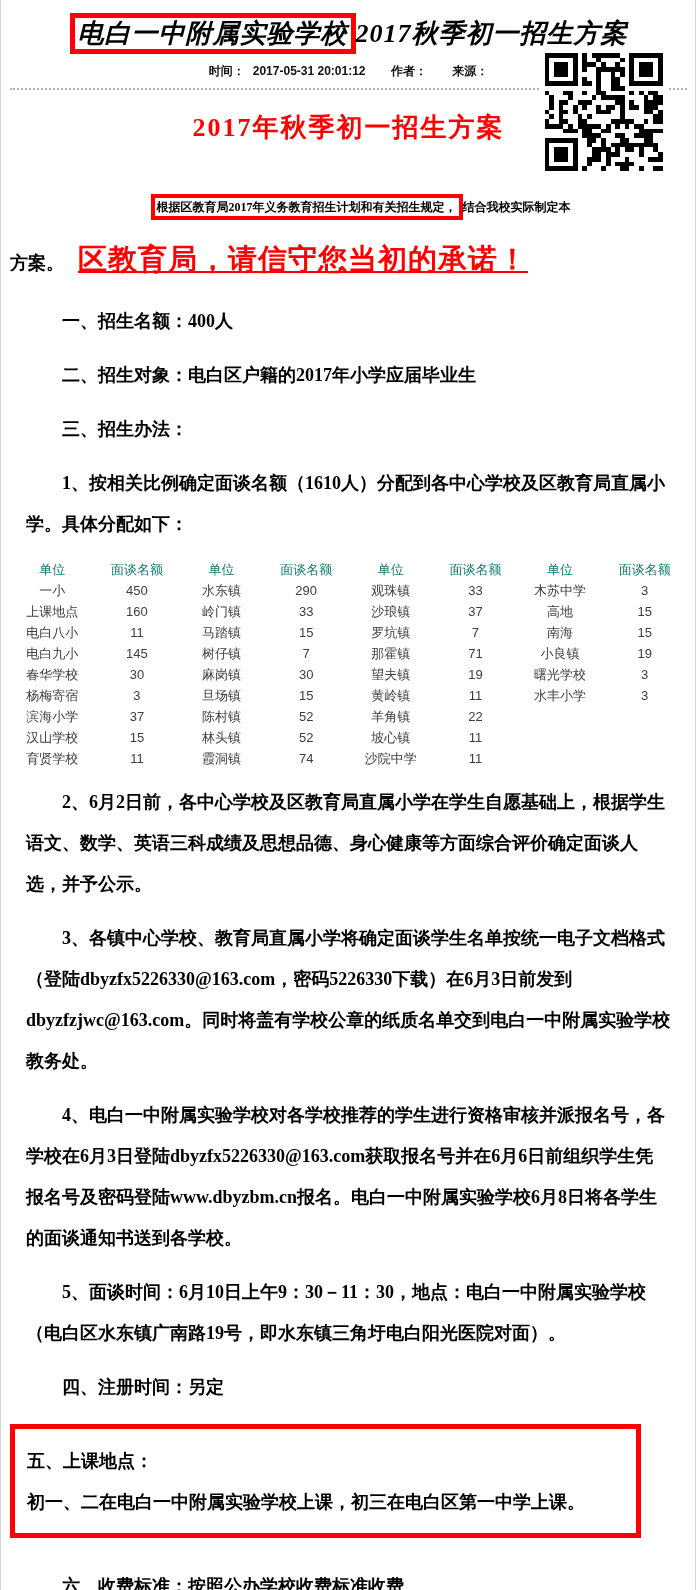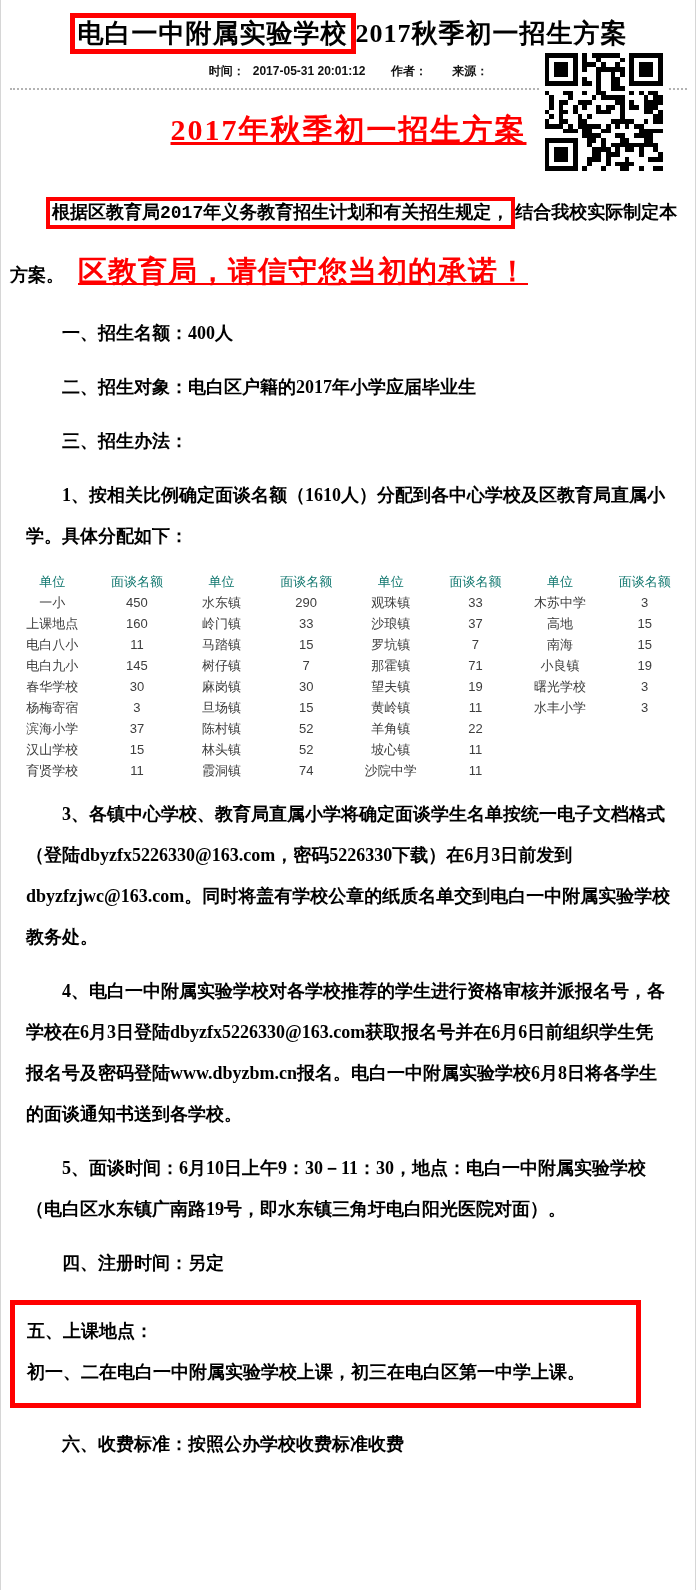--- a/index.html
+++ b/index.html
@@ -7,57 +7,57 @@
   html,body { margin:0; padding:0; background:#fff; }
   body { width:696px; font-family:"Liberation Sans", sans-serif; color:#000; }
   .page {
     position:relative; width:696px; min-height:1590px;
     border-left:1px solid #d6d6d6; border-right:1px solid #d6d6d6;
     padding:14px 8px 24px 9px;
   }
   
   .doc-title {
     margin:2px 0 12px; text-align:center; font-size:26px; font-weight:bold;
-    font-family:"Liberation Serif", serif; letter-spacing:1px;
+    font-family:"Liberation Serif", serif; letter-spacing:1px;font-style:italic;
   }
   .title-box { border:5px solid var(--accent); padding:1px 3px; }
   .meta-line { margin-top:12px; text-align:center; font-size:12px; font-weight:bold; color:#111; }
   .meta-line span { margin:0 4px; }
   .meta-line .lbl { margin-left:18px; }
   .dotted-rule { border:0; border-top:2px dotted #b3b3b3; margin:8px 0 0; }
   .qr-wrap { position:absolute; top:53px; left:539px; width:127px; height:118px; background:#fff; }
   .qr-wrap svg { width:100%; height:100%; display:block; }
   .red-heading {
-    margin:20px 0 16px; text-align:center; font-size:30px; font-weight:bold;
-    color:var(--accent); font-family:"Liberation Serif", serif; letter-spacing:2px;text-decoration:underline;
+    margin:20px 0 16px; text-align:center; font-size:26px; font-weight:bold;
+    color:var(--accent); font-family:"Liberation Serif", serif; letter-spacing:2px;
   }
   
   .para {
     font-size:18px; font-weight:bold; line-height:41px; margin:13px 16px;
     text-indent:2em; font-family:"Liberation Serif", serif;
   }
-  .intro-line1 { margin-top:42px; text-indent:2em; font-size:18px; font-weight:bold;
-    line-height:40px; font-family:Liberation Mono, monospace; }
+  .intro-line1 { margin-top:42px; text-indent:2em; font-size:12px; font-weight:bold;
+    line-height:40px; font-family:Liberation Serif, serif;text-align:center; }
   .intro-box { border:4px solid var(--accent); padding:2px 2px; }
   .intro-line2 { margin-top:9px; font-size:18px; font-weight:bold;
     font-family:"Liberation Serif", serif; line-height:40px; }
   .slogan {
     font-size:29px; font-weight:bold; color:var(--accent);
     text-decoration:underline; margin-left:14px; letter-spacing:1px;
   }
   
   .quota-table { width:100%; border-collapse:collapse; table-layout:fixed; margin:14px 0 6px; }
   .quota-table th, .quota-table td {
     font-size:13px; color:#3d3d3d; text-align:center; height:21px;
     font-weight:normal; padding:0; overflow:hidden; white-space:nowrap;
   }
   .quota-table th { color:#0f766e; }
   
   .section-box {
-    border:5px solid var(--accent); margin:16px 46px 16px 0; padding:6px 12px 10px;
+    border:5px solid var(--accent); margin:16px 46px 28px 0; padding:12px 12px 10px;
   }
   .section-box .line { font-size:18px; font-weight:bold; line-height:41px;
     font-family:"Liberation Serif", serif; }
 </style>
 </head>
 <body>
 
 <div class="page">
 
   <h1 class="doc-title"><span class="title-box">电白一中附属实验学校</span><span>2017秋季初一招生方案</span></h1>
@@ -404,20 +404,21 @@
           <td>霞洞镇</td>
           <td>74</td>
           <td>沙院中学</td>
           <td>11</td>
           <td></td>
           <td></td>
         </tr>
       </tbody>
   </table>
 
+  <p class="para">2、6月2日前，各中心学校及区教育局直属小学在学生自愿基础上，根据学生语文、数学、英语三科成绩及思想品德、身心健康等方面综合评价确定面谈人选，并予公示。</p>
   <p class="para">3、各镇中心学校、教育局直属小学将确定面谈学生名单按统一电子文档格式（登陆dbyzfx5226330@163.com，密码5226330下载）在6月3日前发到dbyzfzjwc@163.com。同时将盖有学校公章的纸质名单交到电白一中附属实验学校教务处。</p>
   <p class="para">4、电白一中附属实验学校对各学校推荐的学生进行资格审核并派报名号，各学校在6月3日登陆dbyzfx5226330@163.com获取报名号并在6月6日前组织学生凭报名号及密码登陆www.dbyzbm.cn报名。电白一中附属实验学校6月8日将各学生的面谈通知书送到各学校。</p>
   <p class="para">5、面谈时间：6月10日上午9：30－11：30，地点：电白一中附属实验学校（电白区水东镇广南路19号，即水东镇三角圩电白阳光医院对面）。</p>
 
   <p class="para">四、注册时间：另定</p>
 
   <div class="section-box">
     <div class="line">五、上课地点：</div>
     <div class="line">初一、二在电白一中附属实验学校上课，初三在电白区第一中学上课。</div>
   </div>

